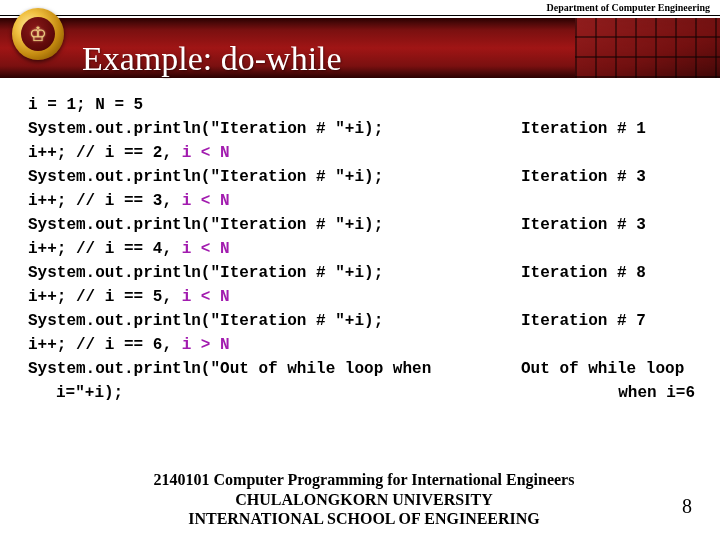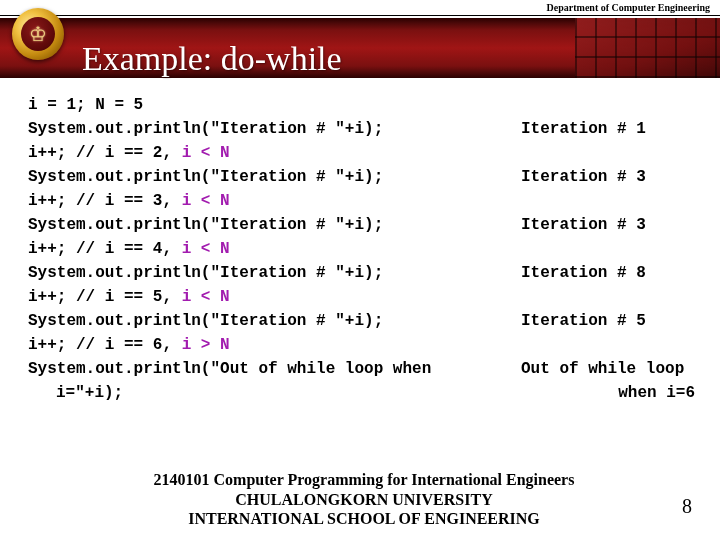--- a/index.html
+++ b/index.html
@@ -161,21 +161,21 @@
   <div class="out-col">
     <div class="out-line">&nbsp;</div>
     <div class="out-line">Iteration # 1</div>
     <div class="out-line">&nbsp;</div>
     <div class="out-line">Iteration # 3</div>
     <div class="out-line">&nbsp;</div>
     <div class="out-line">Iteration # 3</div>
     <div class="out-line">&nbsp;</div>
     <div class="out-line">Iteration # 8</div>
     <div class="out-line">&nbsp;</div>
-    <div class="out-line">Iteration # 5</div>
+    <div class="out-line">Iteration # 7</div>
     <div class="out-line">&nbsp;</div>
     <div class="out-line">Out of while loop</div>
     <div class="out-line out-indent">when i=6</div>
   </div>
 </div>
 
 <div class="footer">
   <div>2140101 Computer Programming for International Engineers</div>
   <div class="sc">CHULALONGKORN UNIVERSITY</div>
   <div class="sc">INTERNATIONAL SCHOOL OF ENGINEERING</div>

